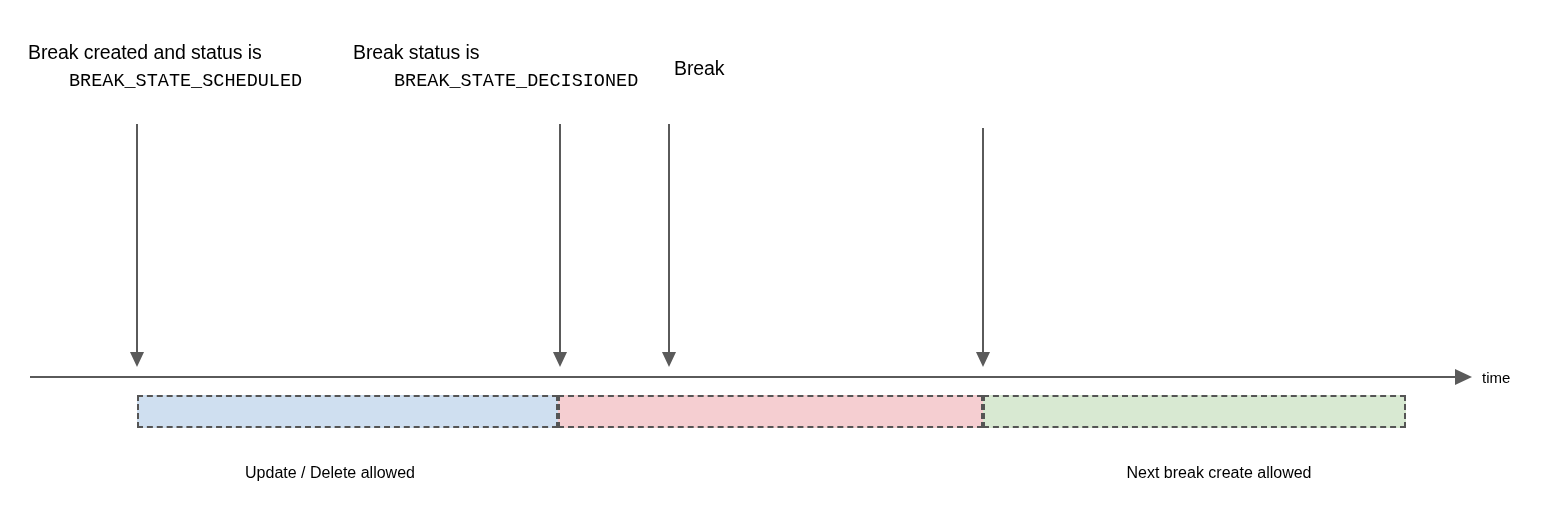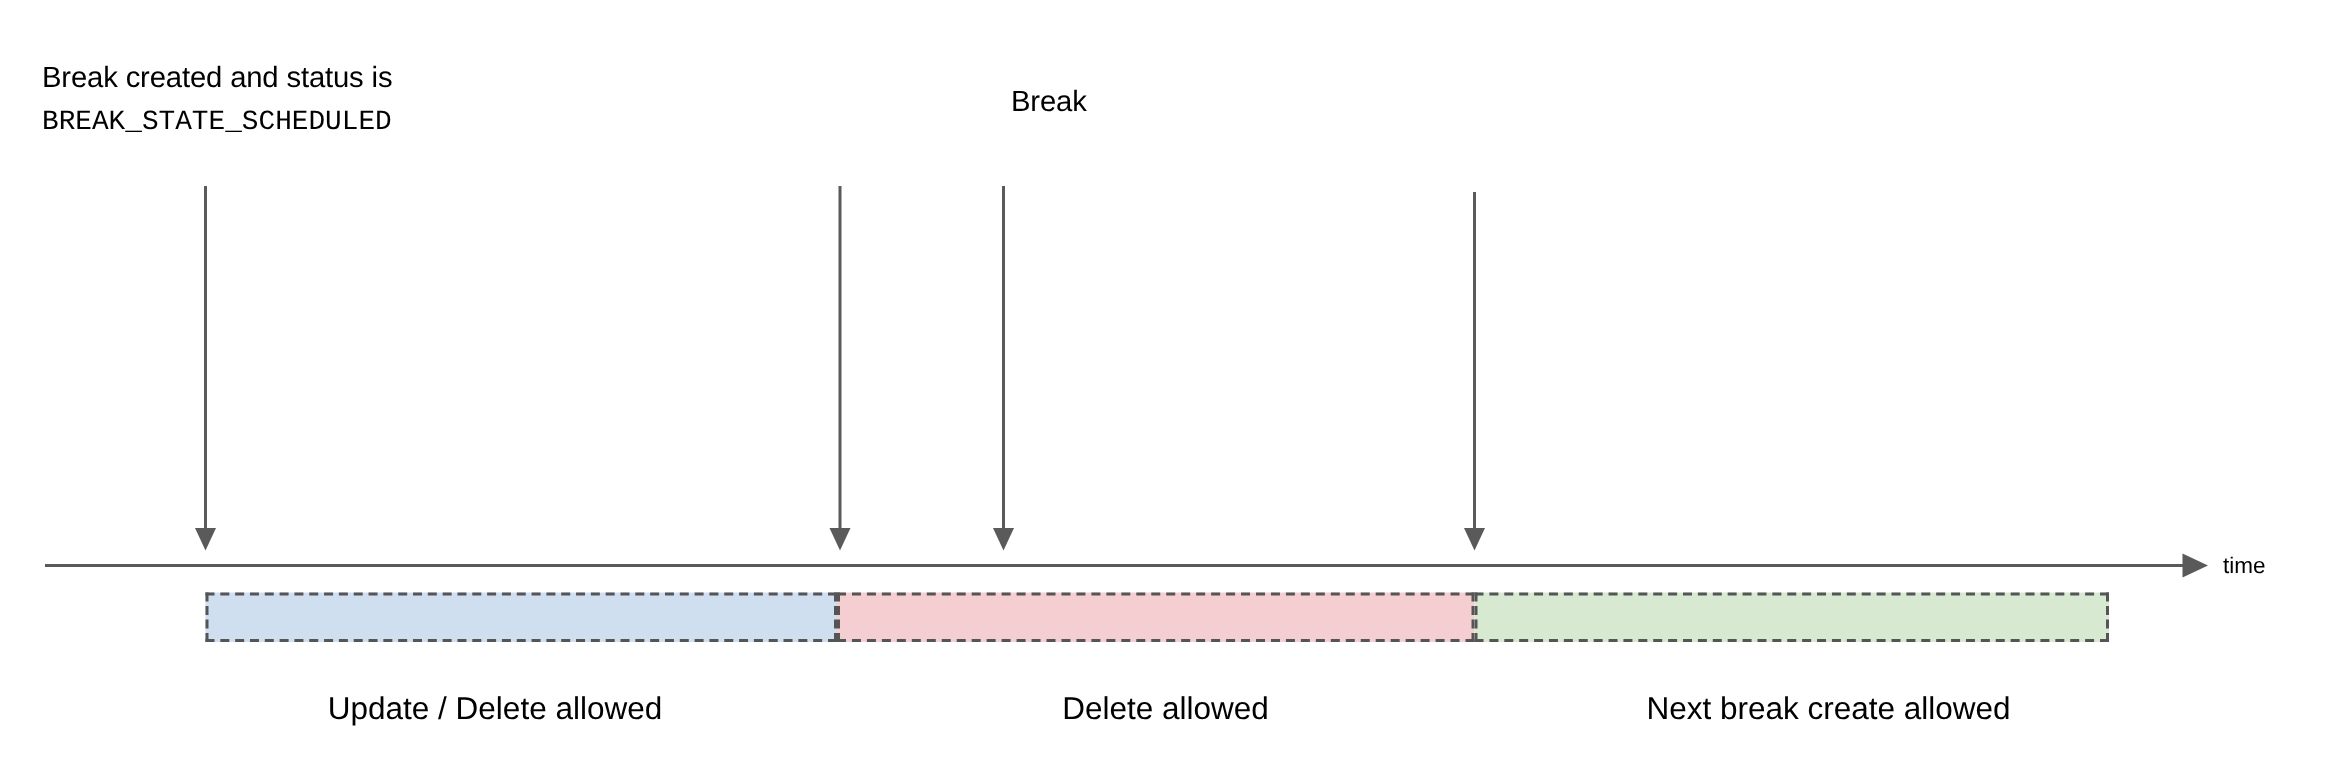--- a/index.html
+++ b/index.html
@@ -33,20 +33,21 @@
     font-size: 19.5px;
     line-height: 29px;
     color: #000000;
     font-family: "Liberation Sans", sans-serif;
     letter-spacing: -0.1px;
   }
   .ann-line.mono {
     font-family: "Liberation Mono", "DejaVu Sans Mono", monospace;
     font-size: 18.5px;
     letter-spacing: 0px;
+    margin-left: 41px;
   }
 
   
   .pointer {
     position: absolute;
     width: 14px;
   }
   .pointer .shaft {
     position: absolute;
     left: 6px;
@@ -98,39 +99,41 @@
     top: 395px;
     height: 33px;
     box-sizing: border-box;
     border: 2.5px dashed #555555;
   }
 
   
   .caption {
     position: absolute;
     top: 460px;
-    font-size: 21px;
+    font-size: 16px;
     line-height: 26px;
     color: #000000;
     text-align: center;
     white-space: nowrap;
     transform: translateX(-50%);
   }
 </style>
 </head>
 <body>
 
 <div id="canvas">
 
   <div class="annotation" id="ann-0" style="left: 28px; top: 38px;">
     <span class="ann-line">Break created and status is</span>
     <span class="ann-line mono">BREAK_STATE_SCHEDULED</span>
   </div>
 
   <div class="annotation" id="ann-1" style="left: 353px; top: 38px;">
+    <span class="ann-line">Break status is</span>
+    <span class="ann-line mono">BREAK_STATE_DECISIONED</span>
   </div>
 
   <div class="annotation" id="ann-2" style="left: 674px; top: 54px;">
     <span class="ann-line">Break</span>
   </div>
 
 
   <div class="pointer" id="ptr-0" style="left: 130px; top: 124px; height: 243px;">
     <div class="shaft" style="height: 229px;"></div>
     <div class="head" style="top: 228px;"></div>
@@ -150,16 +153,15 @@
 
   <div id="axis"></div>
   <div id="axis-head"></div>
   <div id="axis-label">time</div>
 
   <div class="band" id="band-0" style="left: 137px; width: 421px; background: rgb(207, 223, 240); border-color: rgb(85, 85, 85);"></div>
   <div class="band" id="band-1" style="left: 558px; width: 425px; background: rgb(245, 206, 209); border-color: rgb(85, 85, 85);"></div>
   <div class="band" id="band-2" style="left: 983px; width: 423px; background: rgb(216, 233, 210); border-color: rgb(85, 85, 85);"></div>
 
   <div class="caption" id="cap-0" style="left: 330px;">Update / Delete allowed</div>
-  <div class="caption" id="cap-1" style="left: 777px;">Delete allowed</div>
   <div class="caption" id="cap-2" style="left: 1219px;">Next break create allowed</div>
 
 </div>
 
 </body></html>

